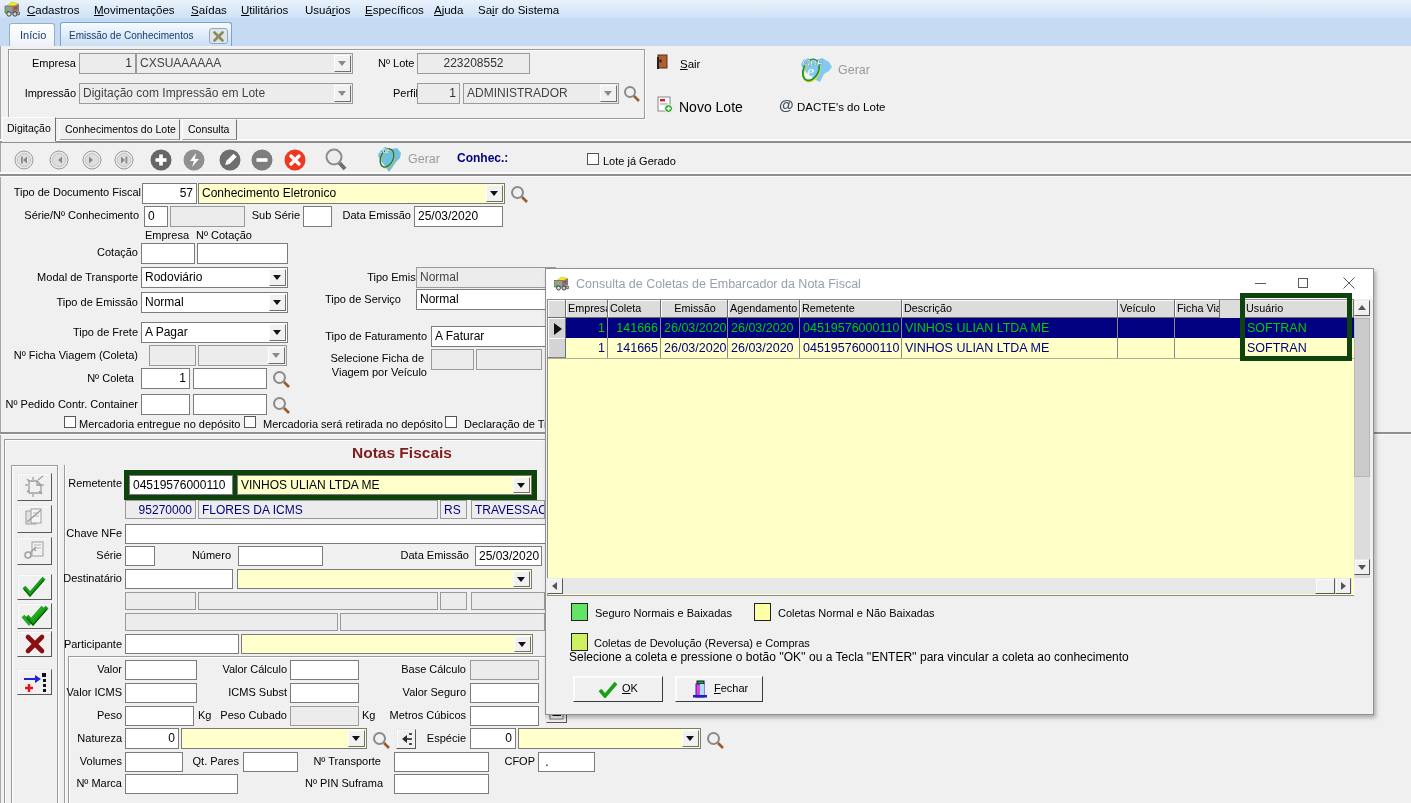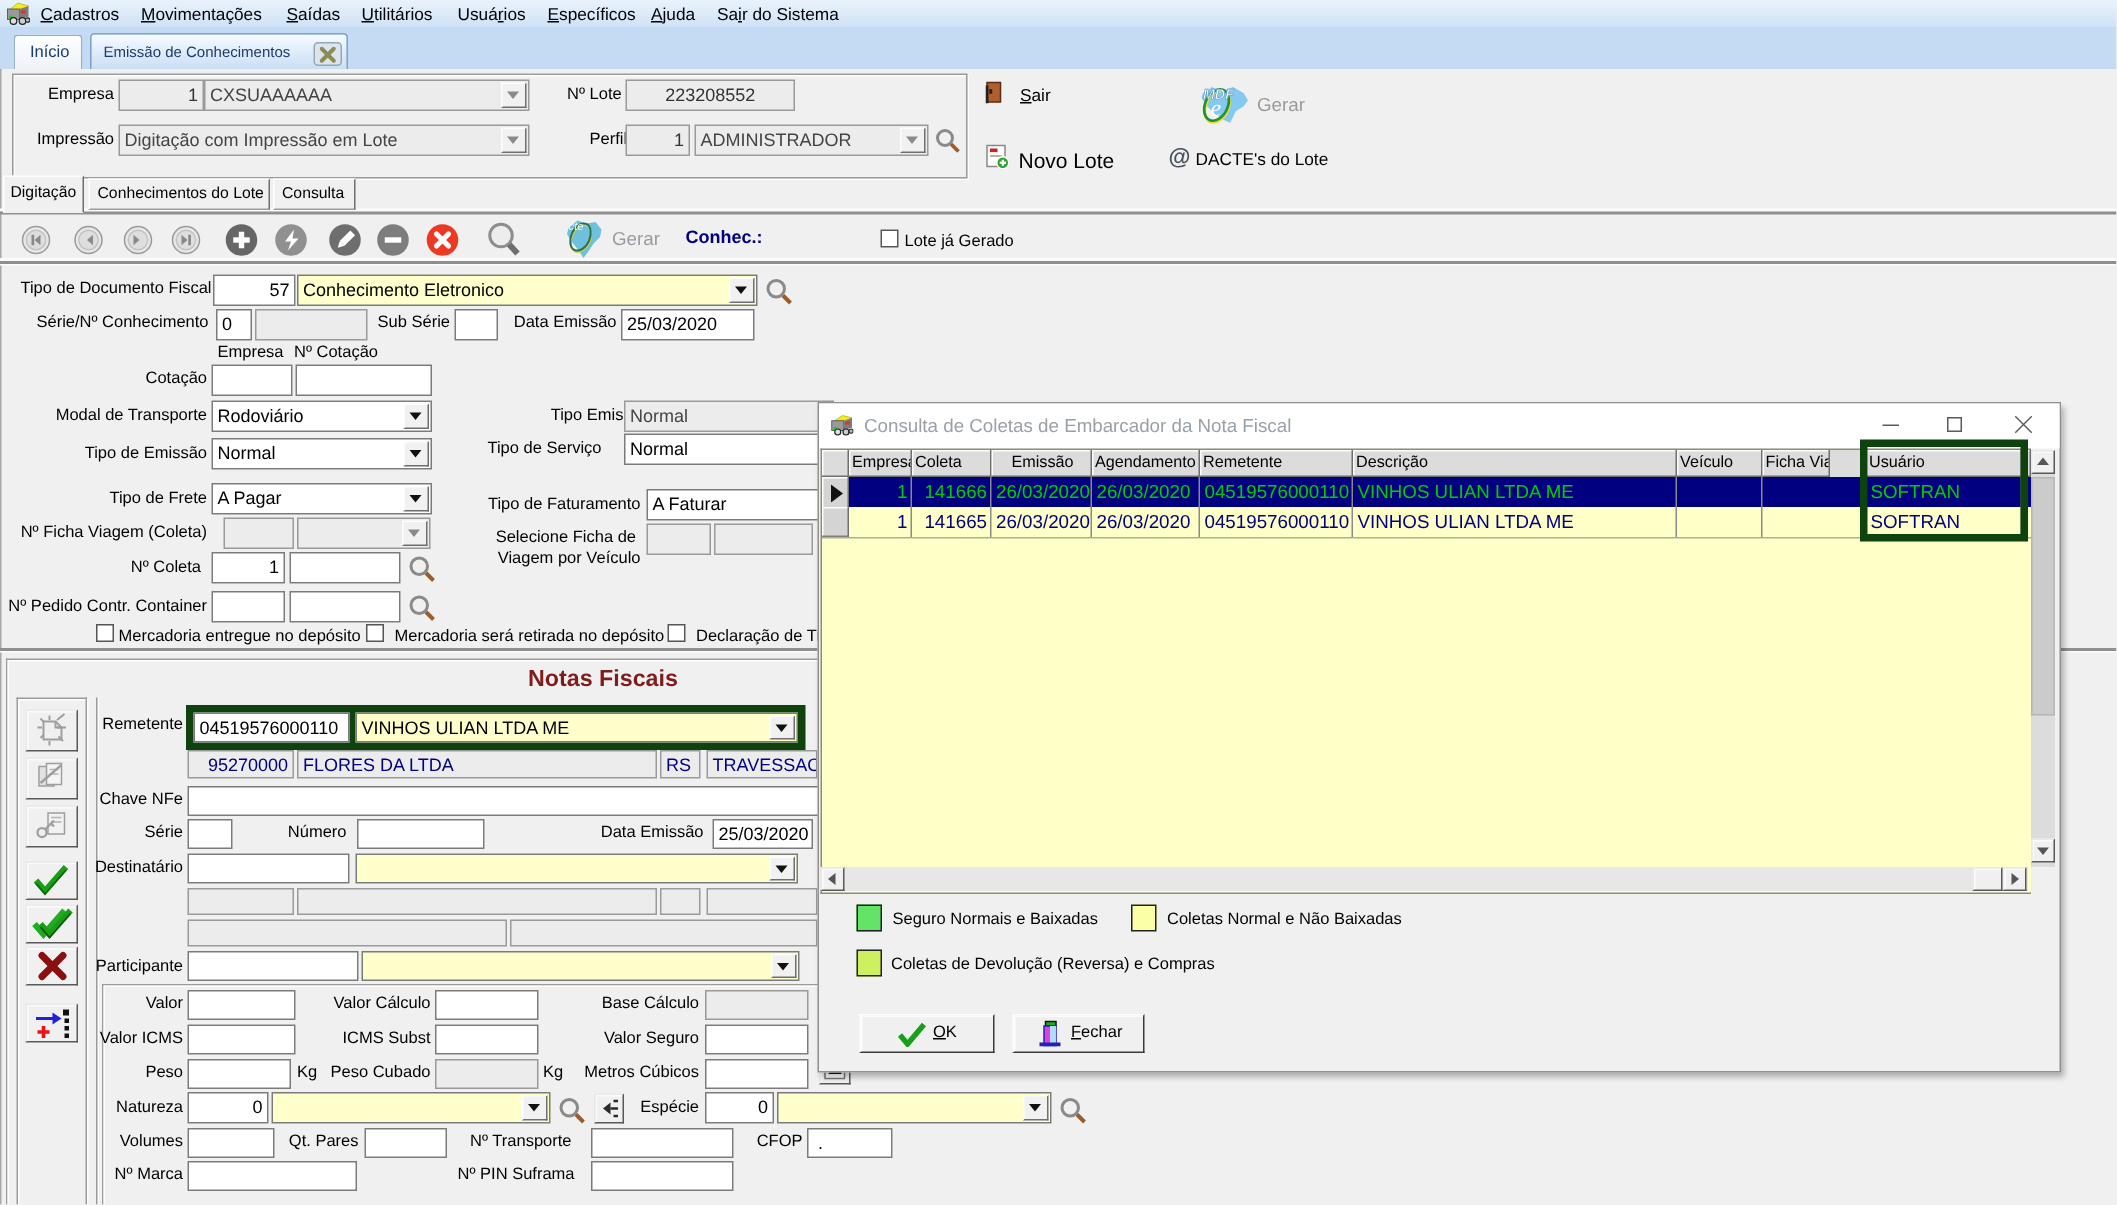--- a/index.html
+++ b/index.html
@@ -296,21 +296,21 @@
       <rect x="25" y="14" width="3" height="3" fill="#111"></rect>
       <rect x="25" y="19" width="3" height="3" fill="#111"></rect>
       <path d="M11 14 v8 M7 18 h8" stroke="#ee1111" stroke-width="2.4"></path>
     </svg></div>
 
 <div class="lbl" style="right:1289px;top:477px">Remetente</div>
 <div class="ab" style="left:124px;top:470px;width:413px;height:30px;background:#0e430e"></div>
 <div class="fld" style="left:129px;top:475px;width:104px;height:20px">04519576000110</div>
 <div class="fld yl" style="left:237px;top:475px;width:295px;height:20px">VINHOS ULIAN LTDA ME<span class="dd"></span></div>
 <div class="fld gr" style="left:125px;top:500px;width:71px;height:19px;text-align:right;color:#000080">95270000</div>
-<div class="fld gr" style="left:198px;top:500px;width:240px;height:19px;color:#000080">FLORES DA LTDA</div>
+<div class="fld gr" style="left:198px;top:500px;width:240px;height:19px;color:#000080">FLORES DA ICMS</div>
 <div class="fld gr" style="left:440px;top:500px;width:27px;height:19px;color:#000080">RS</div>
 <div class="fld gr" style="left:471px;top:500px;width:74px;height:19px;color:#000080">TRAVESSAO</div>
 <div class="lbl" style="right:1289px;top:527px">Chave NFe</div>
 <div class="fld" style="left:125px;top:524px;width:915px;height:20px"></div>
 <div class="lbl" style="right:1289px;top:549px">Série</div>
 <div class="fld" style="left:125px;top:546px;width:30px;height:20px"></div>
 <div class="lbl" style="right:1180px;top:549px">Número</div>
 <div class="fld" style="left:238px;top:546px;width:85px;height:20px"></div>
 <div class="lbl" style="right:942px;top:549px">Data Emissão</div>
 <div class="fld" style="left:475px;top:546px;width:67px;height:20px">25/03/2020</div>
@@ -480,20 +480,21 @@
 <div class="btn3" style="left:769px;top:309px;width:20px;height:16px"></div>
 
 <div class="ab" style="left:694px;top:24px;width:112px;height:68px;border:5px solid #0e430e"></div>
 
 <div class="ab" style="left:25px;top:334px;width:17px;height:18px;background:#63e467;border:1px solid #222"></div>
 <div class="lbl" style="left:49px;top:338px;font-size:11px">Seguro Normais e Baixadas</div>
 <div class="ab" style="left:208px;top:334px;width:17px;height:18px;background:#fbffa6;border:1px solid #222"></div>
 <div class="lbl" style="left:232px;top:338px;font-size:11px">Coletas Normal e Não Baixadas</div>
 <div class="ab" style="left:25px;top:364px;width:17px;height:18px;background:#cdf060;border:1px solid #222"></div>
 <div class="lbl" style="left:48px;top:368px;font-size:11px">Coletas de Devolução (Reversa) e Compras</div>
+<div class="lbl" style="left:23px;top:382px;font-size:12px">Selecione a coleta e pressione o botão ''OK'' ou a Tecla ''ENTER'' para vincular a coleta ao conhecimento</div>
 <div class="btn3" style="left:27px;top:407px;width:90px;height:26px;border-color:#fdfdfd #3a3a3a #3a3a3a #fdfdfd"></div>
 <svg class="ab" style="left:52px;top:412px" width="20" height="17">
       <path d="M2 9 l5 6 l11 -13" fill="none" stroke="#18a018" stroke-width="3.6"></path>
     </svg>
 <div class="lbl" style="left:76px;top:413px"><u>O</u>K</div>
 <div class="btn3" style="left:129px;top:407px;width:88px;height:26px;border-color:#fdfdfd #3a3a3a #3a3a3a #fdfdfd"></div>
 <svg class="ab" style="left:146px;top:410px" width="18" height="20">
       <rect x="5" y="2" width="7" height="3" fill="#18b018" stroke="#111"></rect>
       <rect x="4" y="5" width="8" height="13" fill="#e040e0" stroke="#2222bb"></rect>
       <polygon points="8,5 12,5 12,18 8,18" fill="#aef" opacity="0.9"></polygon>

